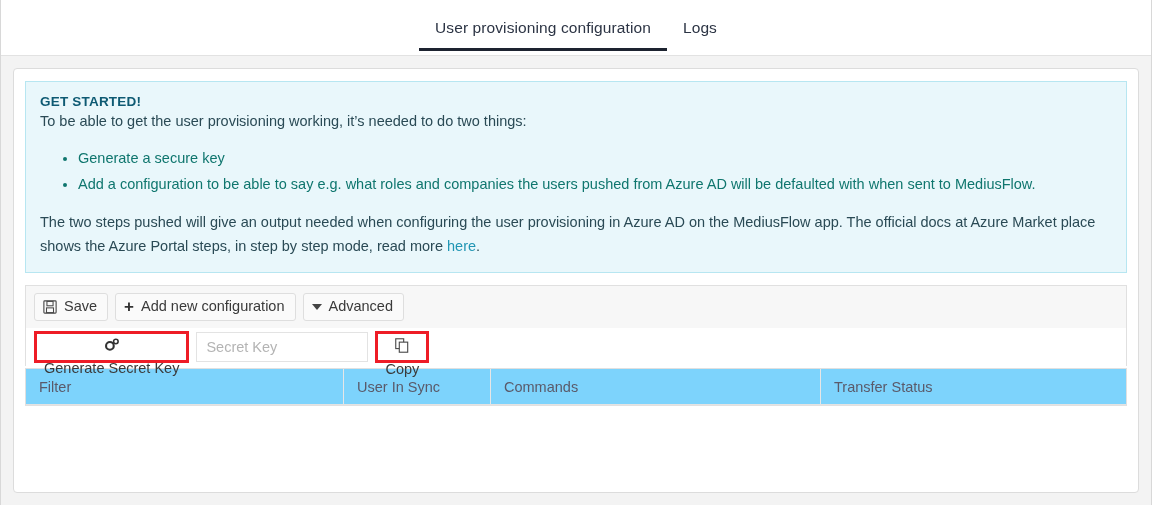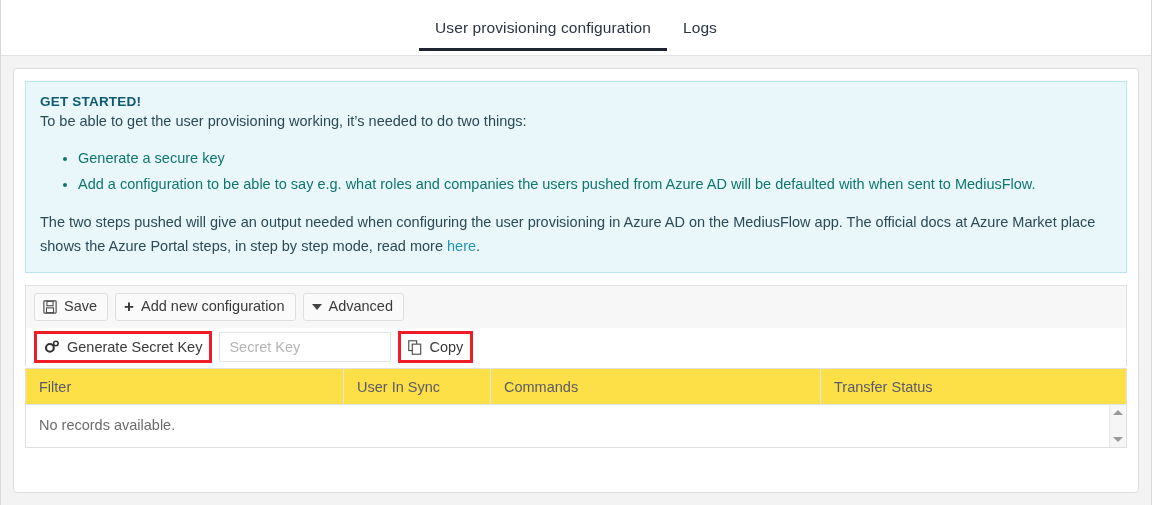--- a/index.html
+++ b/index.html
@@ -159,20 +159,21 @@
     align-items: center;
     background: #ffffff;
     height: 32px;
     padding: 0;
   }
   .hl .btn {
     border: none;
     background: transparent;
     height: 26px;
     padding: 4px 7px;
+    flex-direction: column;
   }
   .secretinput {
     border: 1px solid #e3e3e3;
     background: #fff;
     height: 30px;
     width: 172px;
     margin: 0 7px;
     font-size: 14.5px;
     color: #3a3a3a;
     padding: 0 9px;
@@ -181,21 +182,21 @@
   }
   .secretinput::placeholder { color: #b4b4b4; }
 
   
   .grid {
     border: 1px solid #e0e0e0;
     margin-top: 2px;
   }
   .grid-head {
     display: flex;
-    background: #fde047;
+    background: #7dd3fc;
     border-bottom: 1px solid #e3e3e3;
     height: 36px;
   }
   .gh {
     font-size: 14.5px;
     color: #5a5a6a;
     display: flex;
     align-items: center;
     padding-left: 13px;
     border-right: 1px solid #e6e6e6;
@@ -313,24 +314,17 @@
         </div>
       </div>
 
       <div class="grid">
         <div class="grid-head">
           <div class="gh" style="width:318px">Filter</div>
           <div class="gh" style="width:147px">User In Sync</div>
           <div class="gh" style="flex:1">Commands</div>
           <div class="gh" style="width:305px">Transfer Status</div>
         </div>
-        <div class="grid-body">
-          <div class="norecords">No records available.</div>
-          <div class="vscroll">
-            <span class="arrow-up"></span>
-            <span class="arrow-down"></span>
-          </div>
-        </div>
       </div>
 
     </div>
   </div>
 </div>
 
 </body></html>

